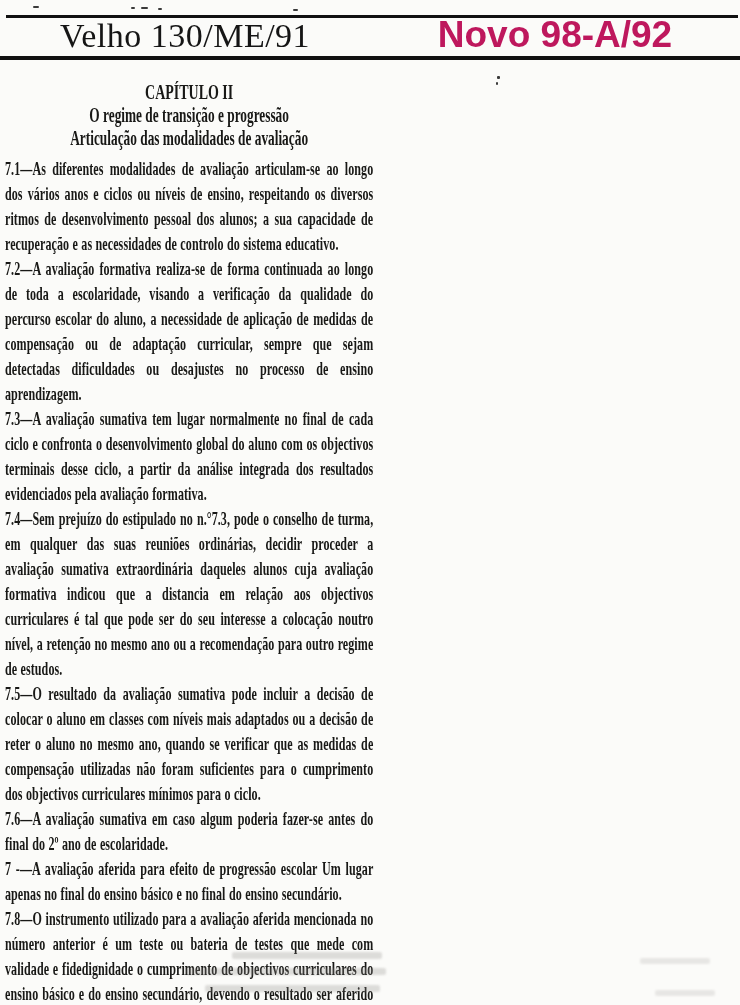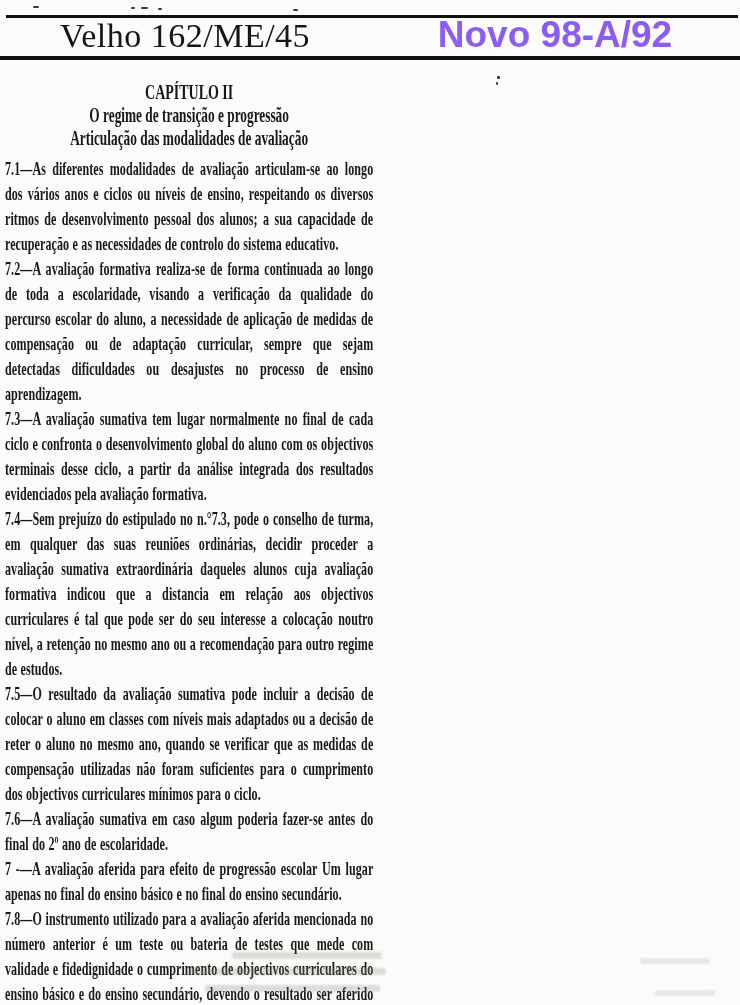--- a/index.html
+++ b/index.html
@@ -33,21 +33,21 @@
     font: 400 34px/36px "Liberation Serif", serif;
     letter-spacing: 0.5px;
     color: #151515;
   }
   .hdr-right {
     position: absolute;
     left: 370px; top: 16px; width: 370px;
     text-align: center;
     font: 700 37px/38px "Liberation Sans", sans-serif;
     letter-spacing: 0px;
-    color: #8b5cf6;
+    color: #be185d;
   }
   
   .column {
     position: absolute;
     left: 5px;
     top: 80px;
     width: 580px;
     transform: scaleX(0.635);
     transform-origin: left top;
     color: #181816;
@@ -81,21 +81,21 @@
     background: #8f8d89;
     opacity: 0.28;
     filter: blur(1.3px);
     border-radius: 2px;
   }
 </style>
 </head>
 <body>
 
 <div class="rule rule-top"></div>
-<div class="hdr-left">Velho 162/ME/45</div>
+<div class="hdr-left">Velho 130/ME/91</div>
 <div class="hdr-right">Novo 98-A/92</div>
 <div class="rule rule-bottom"></div>
 
 <div class="speck" style="left:33px; top:6px; width:6px; height:2px;"></div>
 <div class="speck" style="left:131px; top:7px; width:4px; height:2px;"></div>
 <div class="speck" style="left:141px; top:7px; width:7px; height:2px;"></div>
 <div class="speck" style="left:158px; top:8px; width:4px; height:2px;"></div>
 <div class="speck" style="left:293px; top:9px; width:5px; height:2px;"></div>
 <div class="speck" style="left:497px; top:76px; width:3px; height:3px;"></div>
 <div class="speck" style="left:496px; top:82px; width:2px; height:3px;"></div>

